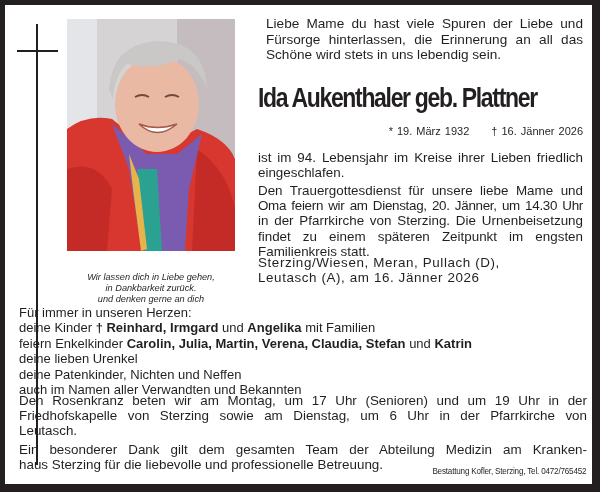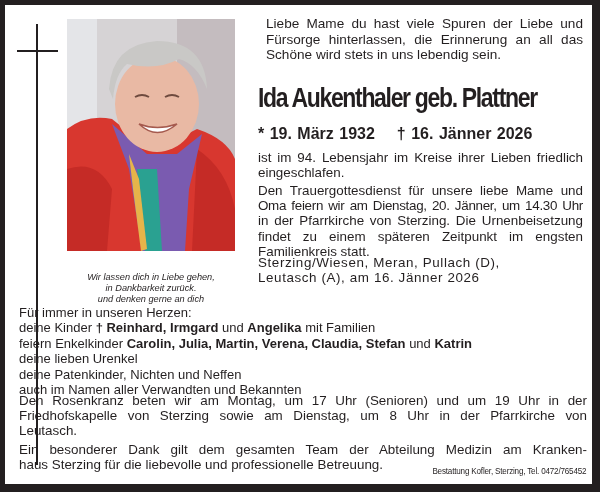--- a/index.html
+++ b/index.html
@@ -43,21 +43,21 @@
   .motto span.last { text-align-last: left; }
   .name {
     position: absolute; left: 253px; top: 76px; width: 330px;
     font-family: "Liberation Sans", sans-serif;
     font-weight: bold; font-size: 28px; line-height: 34px;
     letter-spacing: -1.6px; transform: scaleX(0.82); transform-origin: left top;
     white-space: nowrap;
   }
   .dates {
     position: absolute; left: 253px; top: 120px; width: 325px;
-    text-align: left; font-weight: bold; font-size: 16px;
+    text-align: right; font-weight: normal; font-size: 11px;
     word-spacing: 1px;
   }
   .dates .gap { display: inline-block; width: 22px; }
   .block {
     position: absolute; left: 253px; width: 325px;
     font-size: 13.4px; line-height: 15.2px;
   }
   .just { display: block; text-align: justify; text-align-last: justify; white-space: nowrap; }
   .line { display: block; white-space: nowrap; }
   .places {
@@ -154,21 +154,21 @@
     <span class="line"><span>deine Kinder </span><b>†</b><b> Reinhard, Irmgard</b><span> und </span><b>Angelika</b><span> mit Familien</span></span>
     <span class="line"><span>feiern Enkelkinder </span><b>Carolin, Julia, Martin, Verena, Claudia, Stefan</b><span> und </span><b>Katrin</b></span>
     <span class="line">deine lieben Urenkel</span>
     <span class="line">deine Patenkinder, Nichten und Neffen</span>
     <span class="line">auch im Namen aller Verwandten und Bekannten</span>
   </div>
 
   <div class="bottom">
     <div>
       <span class="just">Den Rosenkranz beten wir am Montag, um 17 Uhr (Senioren) und um 19 Uhr in der</span>
-      <span class="just">Friedhofskapelle von Sterzing sowie am Dienstag, um 8 Uhr in der Pfarrkirche von</span>
+      <span class="just">Friedhofskapelle von Sterzing sowie am Dienstag, um 6 Uhr in der Pfarrkirche von</span>
       <span class="line">Leutasch.</span>
     </div>
     <div style="margin-top:3px;">
       <span class="just">Ein besonderer Dank gilt dem gesamten Team der Abteilung Medizin am Kranken-</span>
       <span class="line">haus Sterzing für die liebevolle und professionelle Betreuung.</span>
     </div>
   </div>
 
   <div class="credit">Bestattung Kofler, Sterzing, Tel. 0472/765452</div>
 </div>

